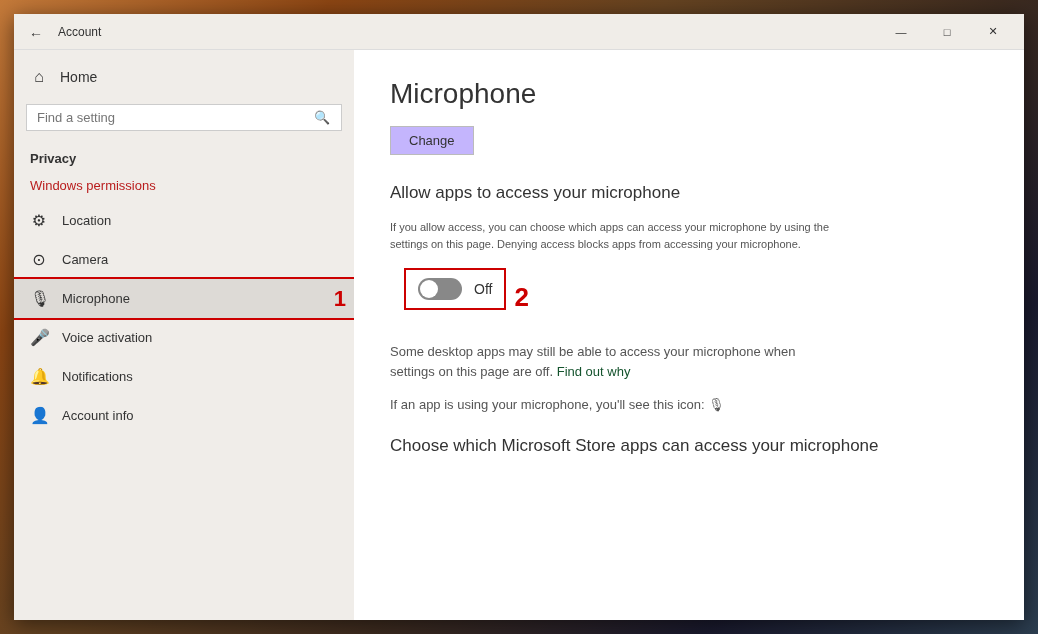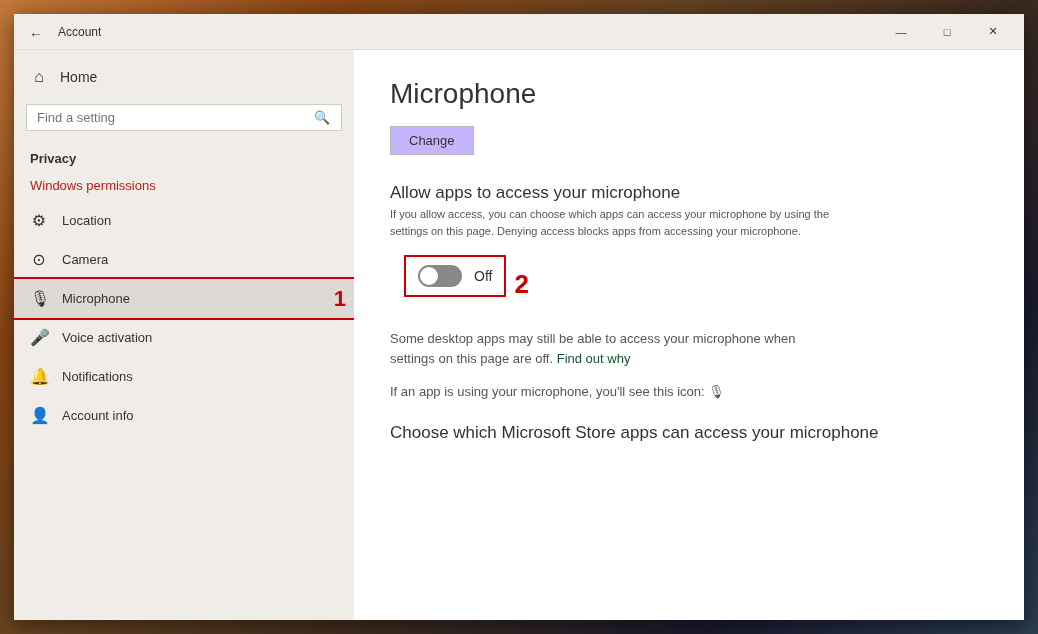--- a/index.html
+++ b/index.html
@@ -197,21 +197,21 @@
       color: #333;
       cursor: pointer;
       margin-bottom: 28px;
       display: inline-block;
     }
 
     .section-title {
       font-size: 17px;
       font-weight: 400;
       color: #333;
-      margin-bottom: 3px;
+      margin-bottom: 16px;
     }
 
     .section-desc {
       font-size: 11px;
       color: #555;
       line-height: 1.5;
       margin-bottom: 16px;
       max-width: 440px;
     }
 

